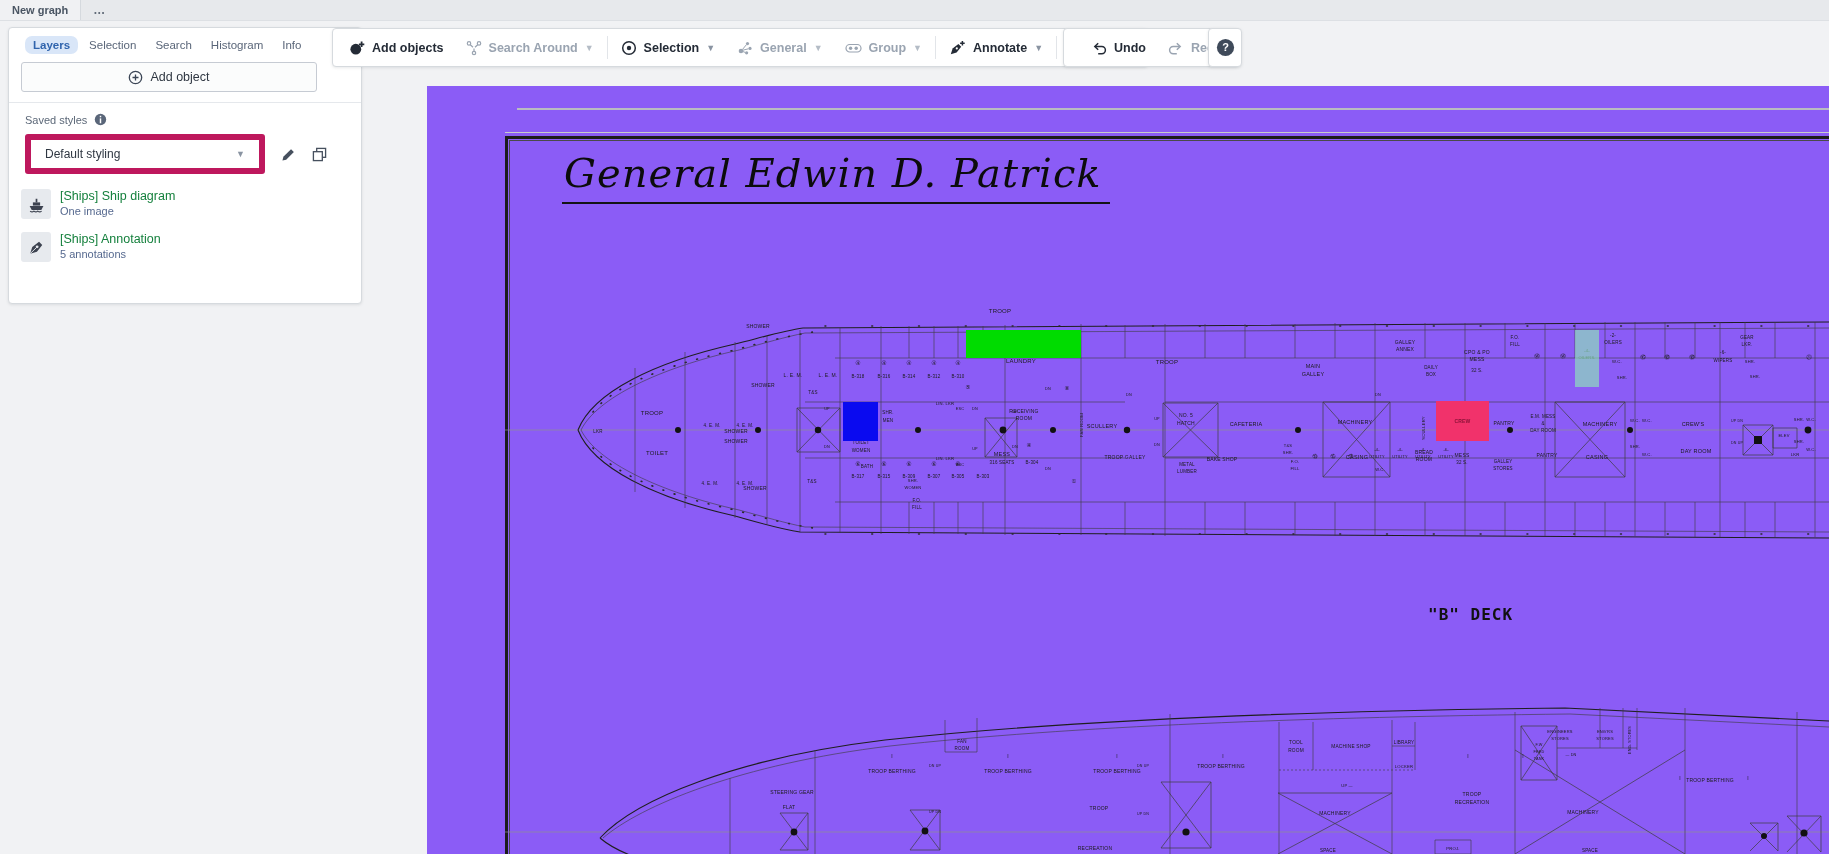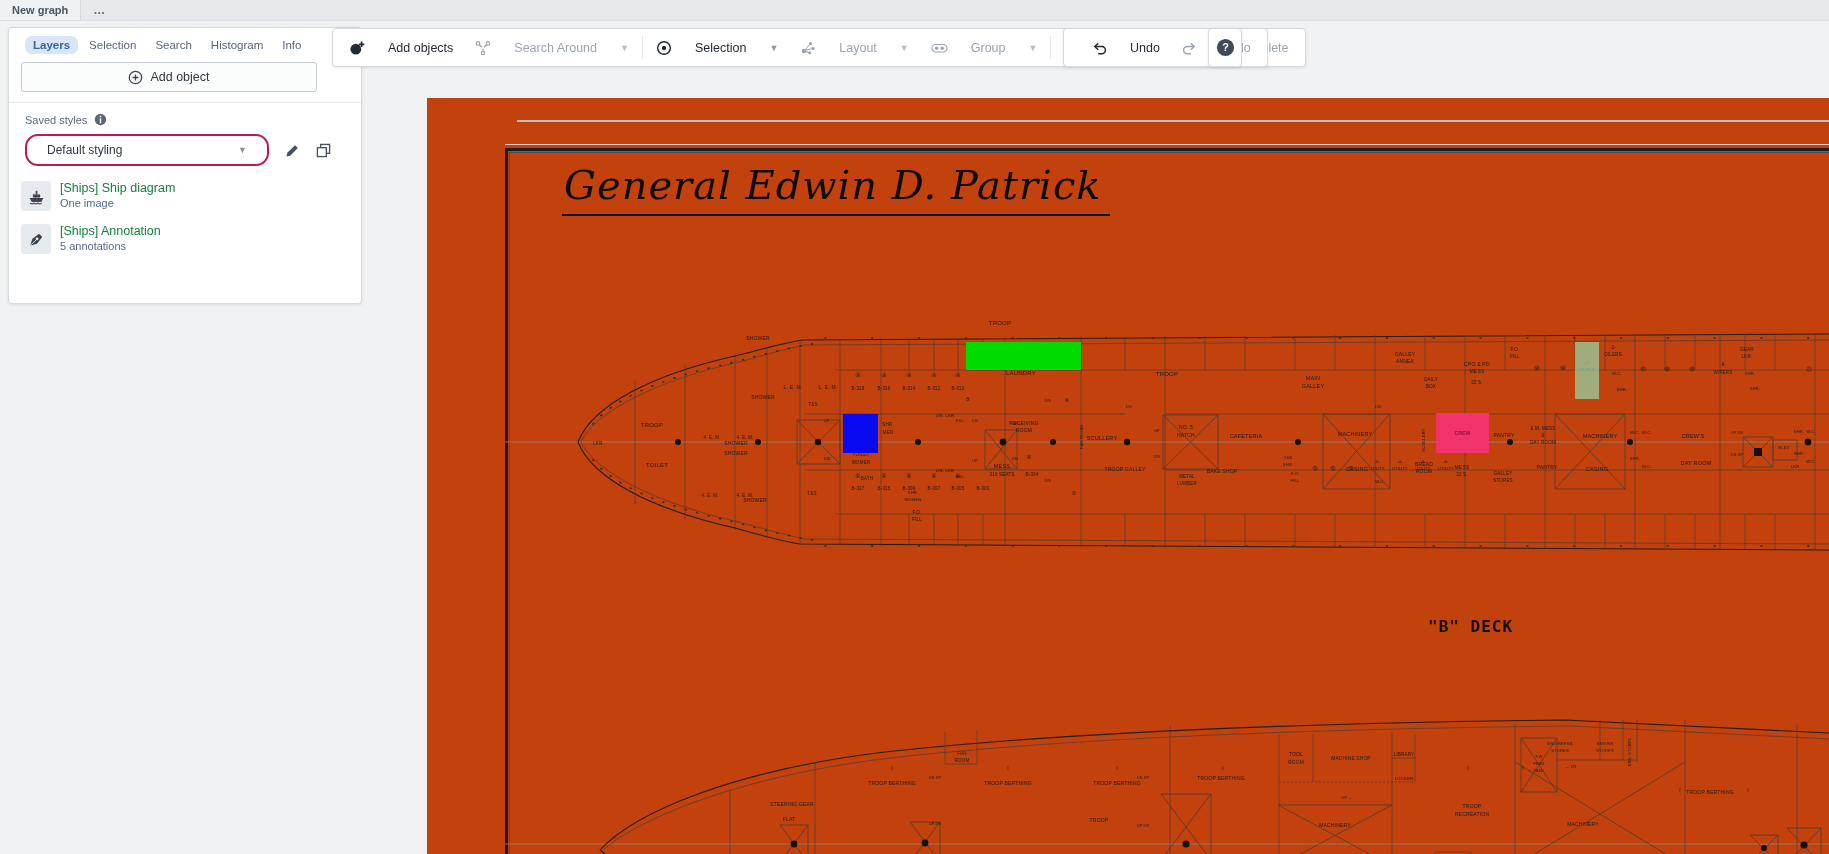--- a/index.html
+++ b/index.html
@@ -23,45 +23,45 @@
   .side-tab{font-size:11.5px;color:#5a6679;padding:3px 8px;border-radius:7px;white-space:nowrap;}
   .side-tab.active{background:#d9e6f8;color:#3064ad;font-weight:700;}
   .collapse{margin-left:auto;font-size:16px;color:#4a5568;font-weight:700;line-height:1;padding:0 4px;}
   .add-btn{margin:3px 12px 10px;width:296px;height:30px;border:1px solid #c6cbd3;border-radius:3px;
            background:#fbfcfc;font-size:12.5px;color:#2f3742;display:flex;align-items:center;
            justify-content:center;gap:7px;font-family:inherit;}
   .side-div{border-top:1px solid #e5e8ec;margin:0;}
   .saved-row{display:flex;align-items:center;gap:7px;padding:10px 16px 4px;}
   .saved-lbl{font-size:11px;color:#5c6878;}
   .styles-row{display:flex;align-items:center;padding:4px 16px 8px;gap:16px;}
-  .style-select{width:200px;height:28px;border:2px solid #be185d;border-radius:13px;background:#fff;
-                display:flex;align-items:center;padding:0 20px;font-size:12px;color:#2f3742;}
+  .style-select{width:200px;height:28px;border:6px solid #be185d;border-radius:3px;background:#fff;
+                display:flex;align-items:center;padding:0 14px;font-size:12px;color:#2f3742;}
   .style-select .caret{margin-left:auto;}
   .media-hdr{background:#edeff2;border-top:1px solid #e2e5e9;border-bottom:1px solid #e2e5e9;
              font-size:9.5px;font-weight:700;letter-spacing:.7px;color:#667081;padding:4px 12px;}
   .media-item{display:flex;align-items:center;gap:9px;padding:7px 12px 6px;}
   .media-tile{width:30px;height:30px;border-radius:3px;background:#e7eaee;display:flex;
               align-items:center;justify-content:center;flex:0 0 auto;}
   .media-title{font-size:12.5px;color:#15803d;line-height:1.25;}
   .media-sub{font-size:11px;color:#56698f;line-height:1.25;}
 
   
   .tb-card{position:absolute;top:28px;height:37px;display:flex;align-items:center;padding:0 5px;}
   #tb-main{left:332px;}
   #tb-undo{left:1063px;padding-left:16px;}
   #tb-help{left:1208px;width:32px;justify-content:center;padding:0;}
-  .tb-btn{display:flex;align-items:center;gap:23px;padding:0 11px;height:100%;font-size:12.5px;
-          color:#242b36;background:none;border:none;font-weight:400;font-family:inherit;}
+  .tb-btn{display:flex;align-items:center;gap:7px;padding:0 11px;height:100%;font-size:12.5px;
+          color:#242b36;background:none;border:none;font-weight:700;font-family:inherit;}
   .tb-btn.disabled{color:#9aa4b1;}
   .tb-sep{width:1px;height:23px;background:#e2e5e9;margin:0 2px;flex:0 0 auto;}
   .caret{font-size:9px;color:#8a94a2;}
   .tb-btn.disabled .caret{color:#b4bcc6;}
 
   
-  .canvas{position:absolute;left:427px;top:86px;right:0;bottom:0;background:#c2410c;overflow:hidden;margin-top:12px;}
+  .canvas{position:absolute;left:427px;top:86px;right:0;bottom:0;background:#8b5cf6;overflow:hidden;}
   .topline{position:absolute;left:90px;right:0;top:22px;height:2px;background:#b9bcc1;}
   .topline2{position:absolute;left:78px;right:0;top:46px;height:1px;background:#c9cbce;}
   .page{position:absolute;left:78px;top:50px;right:-8px;bottom:-8px;border:3px solid #1c1c1c;}
   .page-inner{position:absolute;left:1px;top:1px;right:1px;bottom:1px;border:1px solid #4a4a4a;}
   .title{position:absolute;left:52px;top:9px;font-family:"DejaVu Serif",serif;font-style:italic;
          font-size:40px;color:#0c0c0c;border-bottom:2px solid #141414;padding:0 8px 6px 2px;
          letter-spacing:1px;white-space:nowrap;}
   .deck-tag{position:absolute;left:1001px;top:519px;font-family:"DejaVu Sans Mono",monospace;
             font-size:16px;font-weight:700;letter-spacing:1px;color:#111;}
   .decksvg{position:absolute;overflow:hidden;}
@@ -188,21 +188,21 @@
       <span class="caret">▼</span>
     </button>
     <button class="tb-btn disabled">
       <svg width="16" height="16" viewBox="0 0 16 16">
         <circle cx="4" cy="11" r="2.3" fill="#9aa4b1"></circle>
         <circle cx="10.5" cy="3.6" r="1.6" fill="#9aa4b1"></circle>
         <circle cx="13" cy="8.4" r="1.6" fill="#9aa4b1"></circle>
         <circle cx="9.6" cy="12.8" r="1.6" fill="#9aa4b1"></circle>
         <path d="M5.5,9.4l4-4.8M6,11.6l2.2,.8M5.9,10.2l5.5-1.4" stroke="#9aa4b1" stroke-width="1" fill="none"></path>
       </svg>
-      <span>Layout</span>
+      <span>General</span>
       <span class="caret">▼</span>
     </button>
     <button class="tb-btn disabled">
       <svg width="17" height="16" viewBox="0 0 17 16">
         <rect x="1" y="4.5" width="15" height="7.5" rx="3.75" fill="none" stroke="#9aa4b1" stroke-width="1.2"></rect>
         <circle cx="5.6" cy="8.2" r="1.7" fill="#9aa4b1"></circle>
         <circle cx="11.2" cy="8.2" r="1.7" fill="#9aa4b1"></circle>
       </svg>
       <span>Group</span>
       <span class="caret">▼</span>

